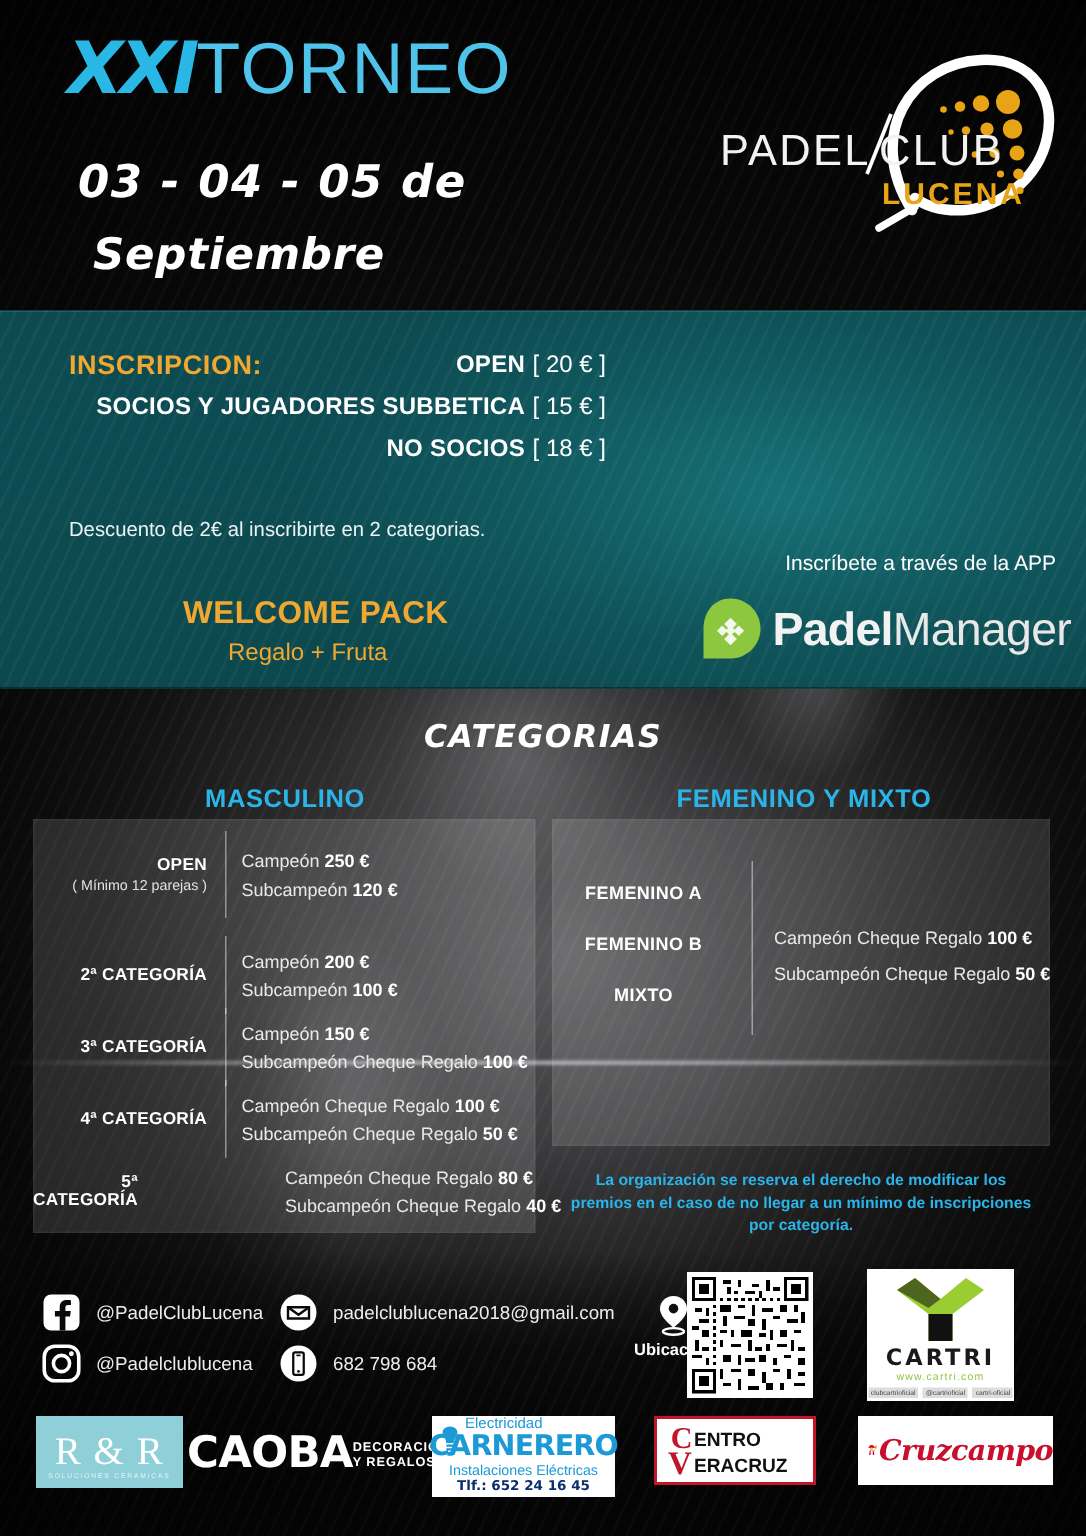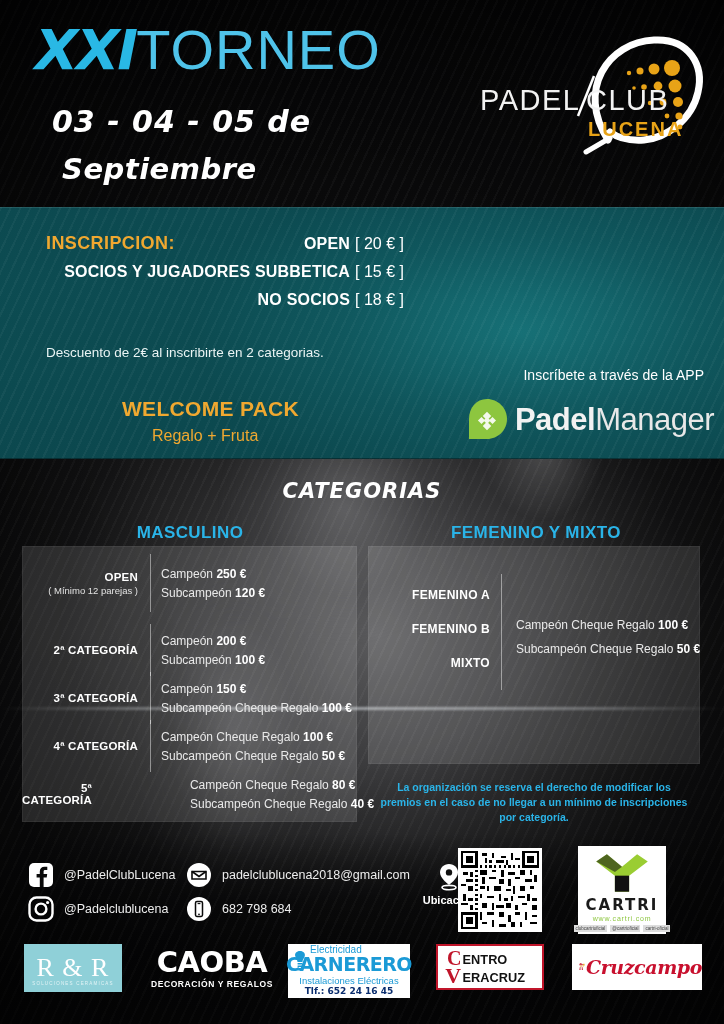--- a/index.html
+++ b/index.html
@@ -45,22 +45,22 @@
     background:linear-gradient(180deg,rgba(5,5,6,.92) 0%,rgba(8,8,9,.86) 55%,rgba(10,10,11,.70) 100%);
   }
   .bg-botdark {
     position:absolute; left:0; right:0; bottom:0; height:190px;
     background:linear-gradient(180deg,rgba(8,8,9,0) 0%,rgba(8,8,9,.80) 35%,rgba(6,6,7,.95) 70%,#070708 100%);
   }
 
   
   .header { position:absolute; left:0; top:0; width:100%; height:207px; }
   .title-xxi {
-    position:absolute; left:35px; top:22px;
-    font-size:56px; line-height:1; letter-spacing:-1px; white-space:nowrap;
+    position:absolute; left:45px; top:22px;
+    font-size:48px; line-height:1; letter-spacing:-1px; white-space:nowrap;
   }
   .title-xxi .xxi {
     font-weight:bold; font-style:italic; color:#29b8e5;
     font-family:"DejaVu Sans", sans-serif; letter-spacing:-2px;
   }
   .title-xxi .torneo {
     font-weight:300; color:#4fc3ea; letter-spacing:1px;
     font-family:"Liberation Sans", sans-serif;
   }
   .title-dates {
@@ -145,55 +145,55 @@
     font-weight:bold; font-size:11.5px; color:#ffffff; letter-spacing:.2px;
   }
   .mcat .sub { display:block; font-weight:400; font-size:9.5px; color:#e2e2e2; margin-top:2px; letter-spacing:0; }
   .mdiv { width:1px; align-self:stretch; background:rgba(255,255,255,.45); }
   .mprizes { flex:1; padding-left:10px; }
   .prize { font-size:12px; color:#e9e9e9; font-weight:400; white-space:nowrap; margin:5px 0; }
   .prize b { color:#ffffff; font-weight:bold; }
 
   
   .fcats { position:absolute; left:0; top:22px; width:132px; text-align:right; padding-right:10px; }
-  .fcat { font-weight:bold; font-size:12px; color:#fff; margin:20px 0; letter-spacing:.3px; }
+  .fcat { font-weight:bold; font-size:12px; color:#fff; margin:20px 0; letter-spacing:.3px;text-align:center; }
   .fdiv { position:absolute; left:133px; top:28px; width:1px; height:116px; background:rgba(255,255,255,.45); }
   .fprizes { position:absolute; left:148px; top:62px; }
   .fprizes .prize { margin:10px 0; }
 
   .disclaimer {
     position:absolute; left:376px; top:780px; width:316px; text-align:center;
     color:#2ab4e8; font-weight:bold; font-size:10.5px; line-height:1.45;
   }
 
   
   .contacts { position:absolute; left:0; top:858px; width:100%; height:80px; }
   .c-item { position:absolute; display:flex; align-items:center; gap:10px; }
   .c-icon { width:26px; height:26px; flex:0 0 26px; }
   .c-text { font-size:12.5px; color:#ededed; white-space:nowrap; }
   .ubic-wrap { position:absolute; left:418px; top:863px; width:62px; text-align:center; }
   .ubic-pin { width:22px; height:28px; margin:0 auto; display:block; }
   .ubic-label { font-size:11px; font-weight:bold; color:#fff; margin-top:3px; }
   .qr { position:absolute; left:458px; top:848px; width:84px; height:84px; background:#fff; padding:3px; }
   .qr svg { display:block; width:100%; height:100%; }
 
-  .cartri { position:absolute; left:578px; top:846px; width:88px; height:88px; background:#fff; padding:4px; }
+  .cartri { position:absolute; left:578px; top:846px; width:98px; height:88px; background:#fff; padding:4px; }
   .cartri-mark { width:100%; height:46px; display:block; }
   .cartri-name { text-align:center; font-family:"DejaVu Sans", sans-serif; font-weight:bold; font-size:15px; letter-spacing:2px; color:#1a1a1a; line-height:1; margin-top:2px; }
   .cartri-url { text-align:center; font-size:7px; color:#8dc63f; letter-spacing:.8px; margin-top:2px; }
   .cartri-soc { display:flex; justify-content:center; gap:3px; margin-top:3px; }
   .cartri-soc span { font-size:4.5px; color:#444; background:#ddd; padding:1px 2px; white-space:nowrap; }
 
   
   .sponsors { position:absolute; left:0; top:944px; width:100%; height:70px; }
   .sp { position:absolute; top:0; display:flex; align-items:center; justify-content:center; }
   .sp-rr { left:24px; width:98px; height:48px; background:#8fd0d8; }
   .rr-main { font-family:"Liberation Serif", serif; font-size:26px; color:#ffffff; letter-spacing:1px; line-height:1; }
   .rr-sub { position:absolute; bottom:6px; left:0; right:0; text-align:center; font-size:4.5px; color:rgba(255,255,255,.75); letter-spacing:1.2px; }
-  .sp-caoba { left:148px; width:128px; height:48px; flex-direction:column; }
+  .sp-caoba { left:148px; width:128px; height:48px; flex-direction:row; }
   .caoba-main { font-family:"DejaVu Sans", sans-serif; font-weight:bold; font-size:29px; color:#fff; letter-spacing:-.5px; line-height:1; }
   .caoba-sub { font-size:8.5px; font-weight:bold; color:#fff; letter-spacing:.6px; margin-top:2px; }
   .sp-carn { left:288px; width:122px; height:54px; background:#ffffff; flex-direction:column; justify-content:center; padding:2px 4px; }
   .carn-l1 { font-size:10px; color:#1b9ad6; align-self:flex-start; margin-left:18px; line-height:1; }
   .carn-l2 { font-family:"DejaVu Sans", sans-serif; font-weight:bold; font-size:19px; color:#1b9ad6; letter-spacing:-.5px; line-height:1.05; }
   .carn-l3 { font-size:9.5px; color:#1b9ad6; line-height:1.2; }
   .carn-l4 { font-family:"DejaVu Sans", sans-serif; font-weight:bold; font-size:9px; color:#0a2d6e; line-height:1.2; }
   .carn-bulb { position:absolute; left:5px; top:6px; width:14px; height:22px; }
   .sp-vera { left:436px; width:108px; height:46px; background:#fff; border:2px solid #c0152a; }
   .vera-svg { width:100%; height:100%; }

